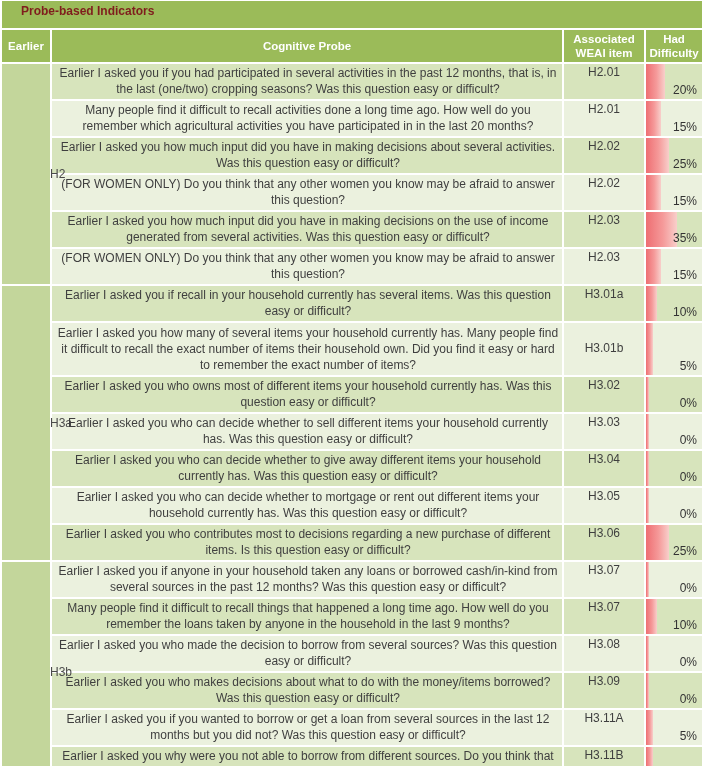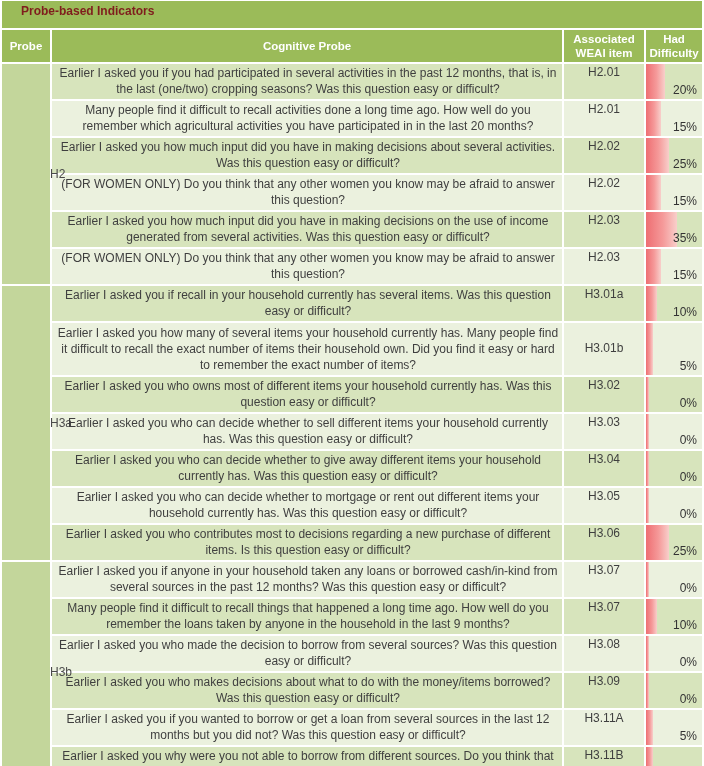--- a/index.html
+++ b/index.html
@@ -113,21 +113,21 @@
 
   <table class="probe-table">
     <colgroup>
       <col class="c-module">
         <col class="c-probe">
         <col class="c-weai">
         <col class="c-difficulty">
     </colgroup>
     <thead>
       <tr>
-        <th>Probe</th>
+        <th>Earlier</th>
         <th>Cognitive Probe</th>
         <th>Associated WEAI item</th>
         <th>Had Difficulty</th>
       </tr>
     </thead>
     <tbody>
 
       <tr>
         <td class="mod" rowspan="6">H2</td>
         <td class="pc">Earlier I asked you if you had participated in several activities in the past 12 months, that is, in the last (one/two) cropping seasons? Was this question easy or difficult?</td>

